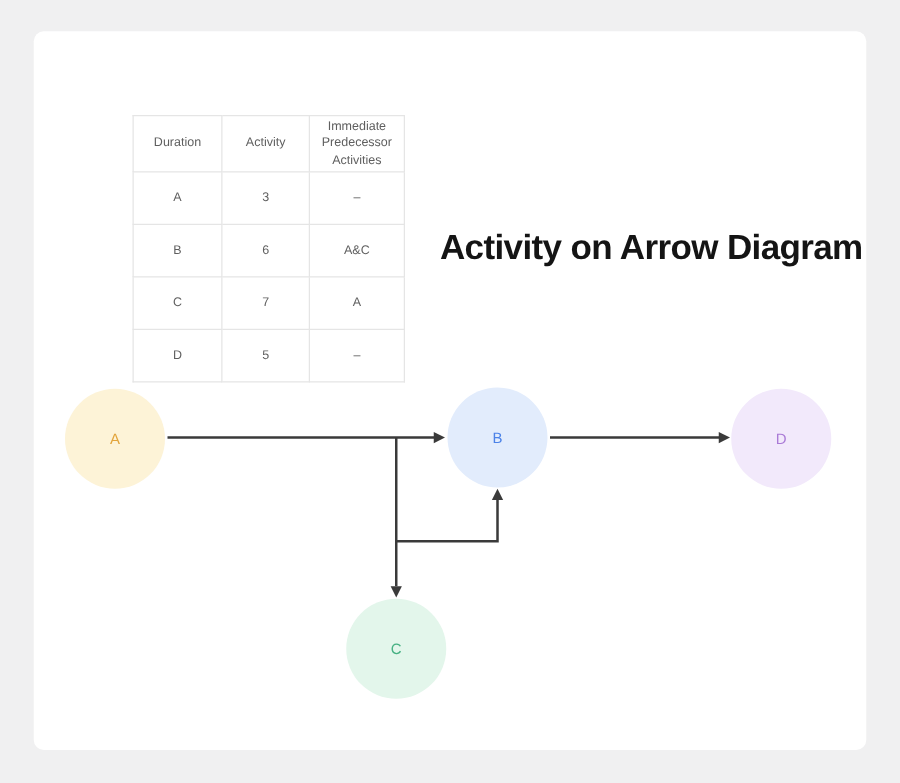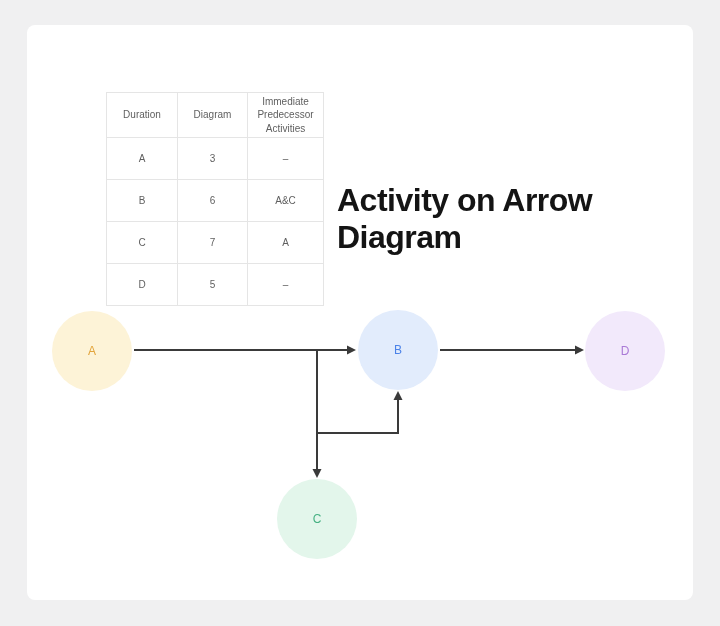--- a/index.html
+++ b/index.html
@@ -34,21 +34,21 @@
     text-align:center;vertical-align:middle;
     font-weight:400;line-height:1.35;
     padding:0 4px;
   }
   table.pred th{height:45px;}
   table.pred td{height:42px;}
   col.c1{width:71px;} col.c2{width:70px;} col.c3{width:76px;}
   
   .title{
     position:absolute;left:310px;top:157px;width:368px;
-    font-size:32px;font-weight:700;
+    text-align:center;font-size:28px;font-weight:700;
     letter-spacing:-0.5px;color:var(--title-text);
   }
   
   .node{
     position:absolute;width:80px;height:80px;border-radius:50%;
     display:flex;align-items:center;justify-content:center;
     font-size:12px;font-weight:500;
   }
   .node span{display:block;}
   .node-a{left:52px;top:311px;}
@@ -68,21 +68,21 @@
 
     <table class="pred">
       <colgroup>
           <col class="c1">
           <col class="c2">
           <col class="c3">
         </colgroup>
       <thead>
         <tr>
           <th>Duration</th>
-          <th>Diagram</th>
+          <th>Activity</th>
           <th>Immediate Predecessor Activities</th>
         </tr>
       </thead>
       <tbody>
         <tr>
           <td>A</td>
           <td>3</td>
           <td>–</td>
         </tr>
         <tr>

